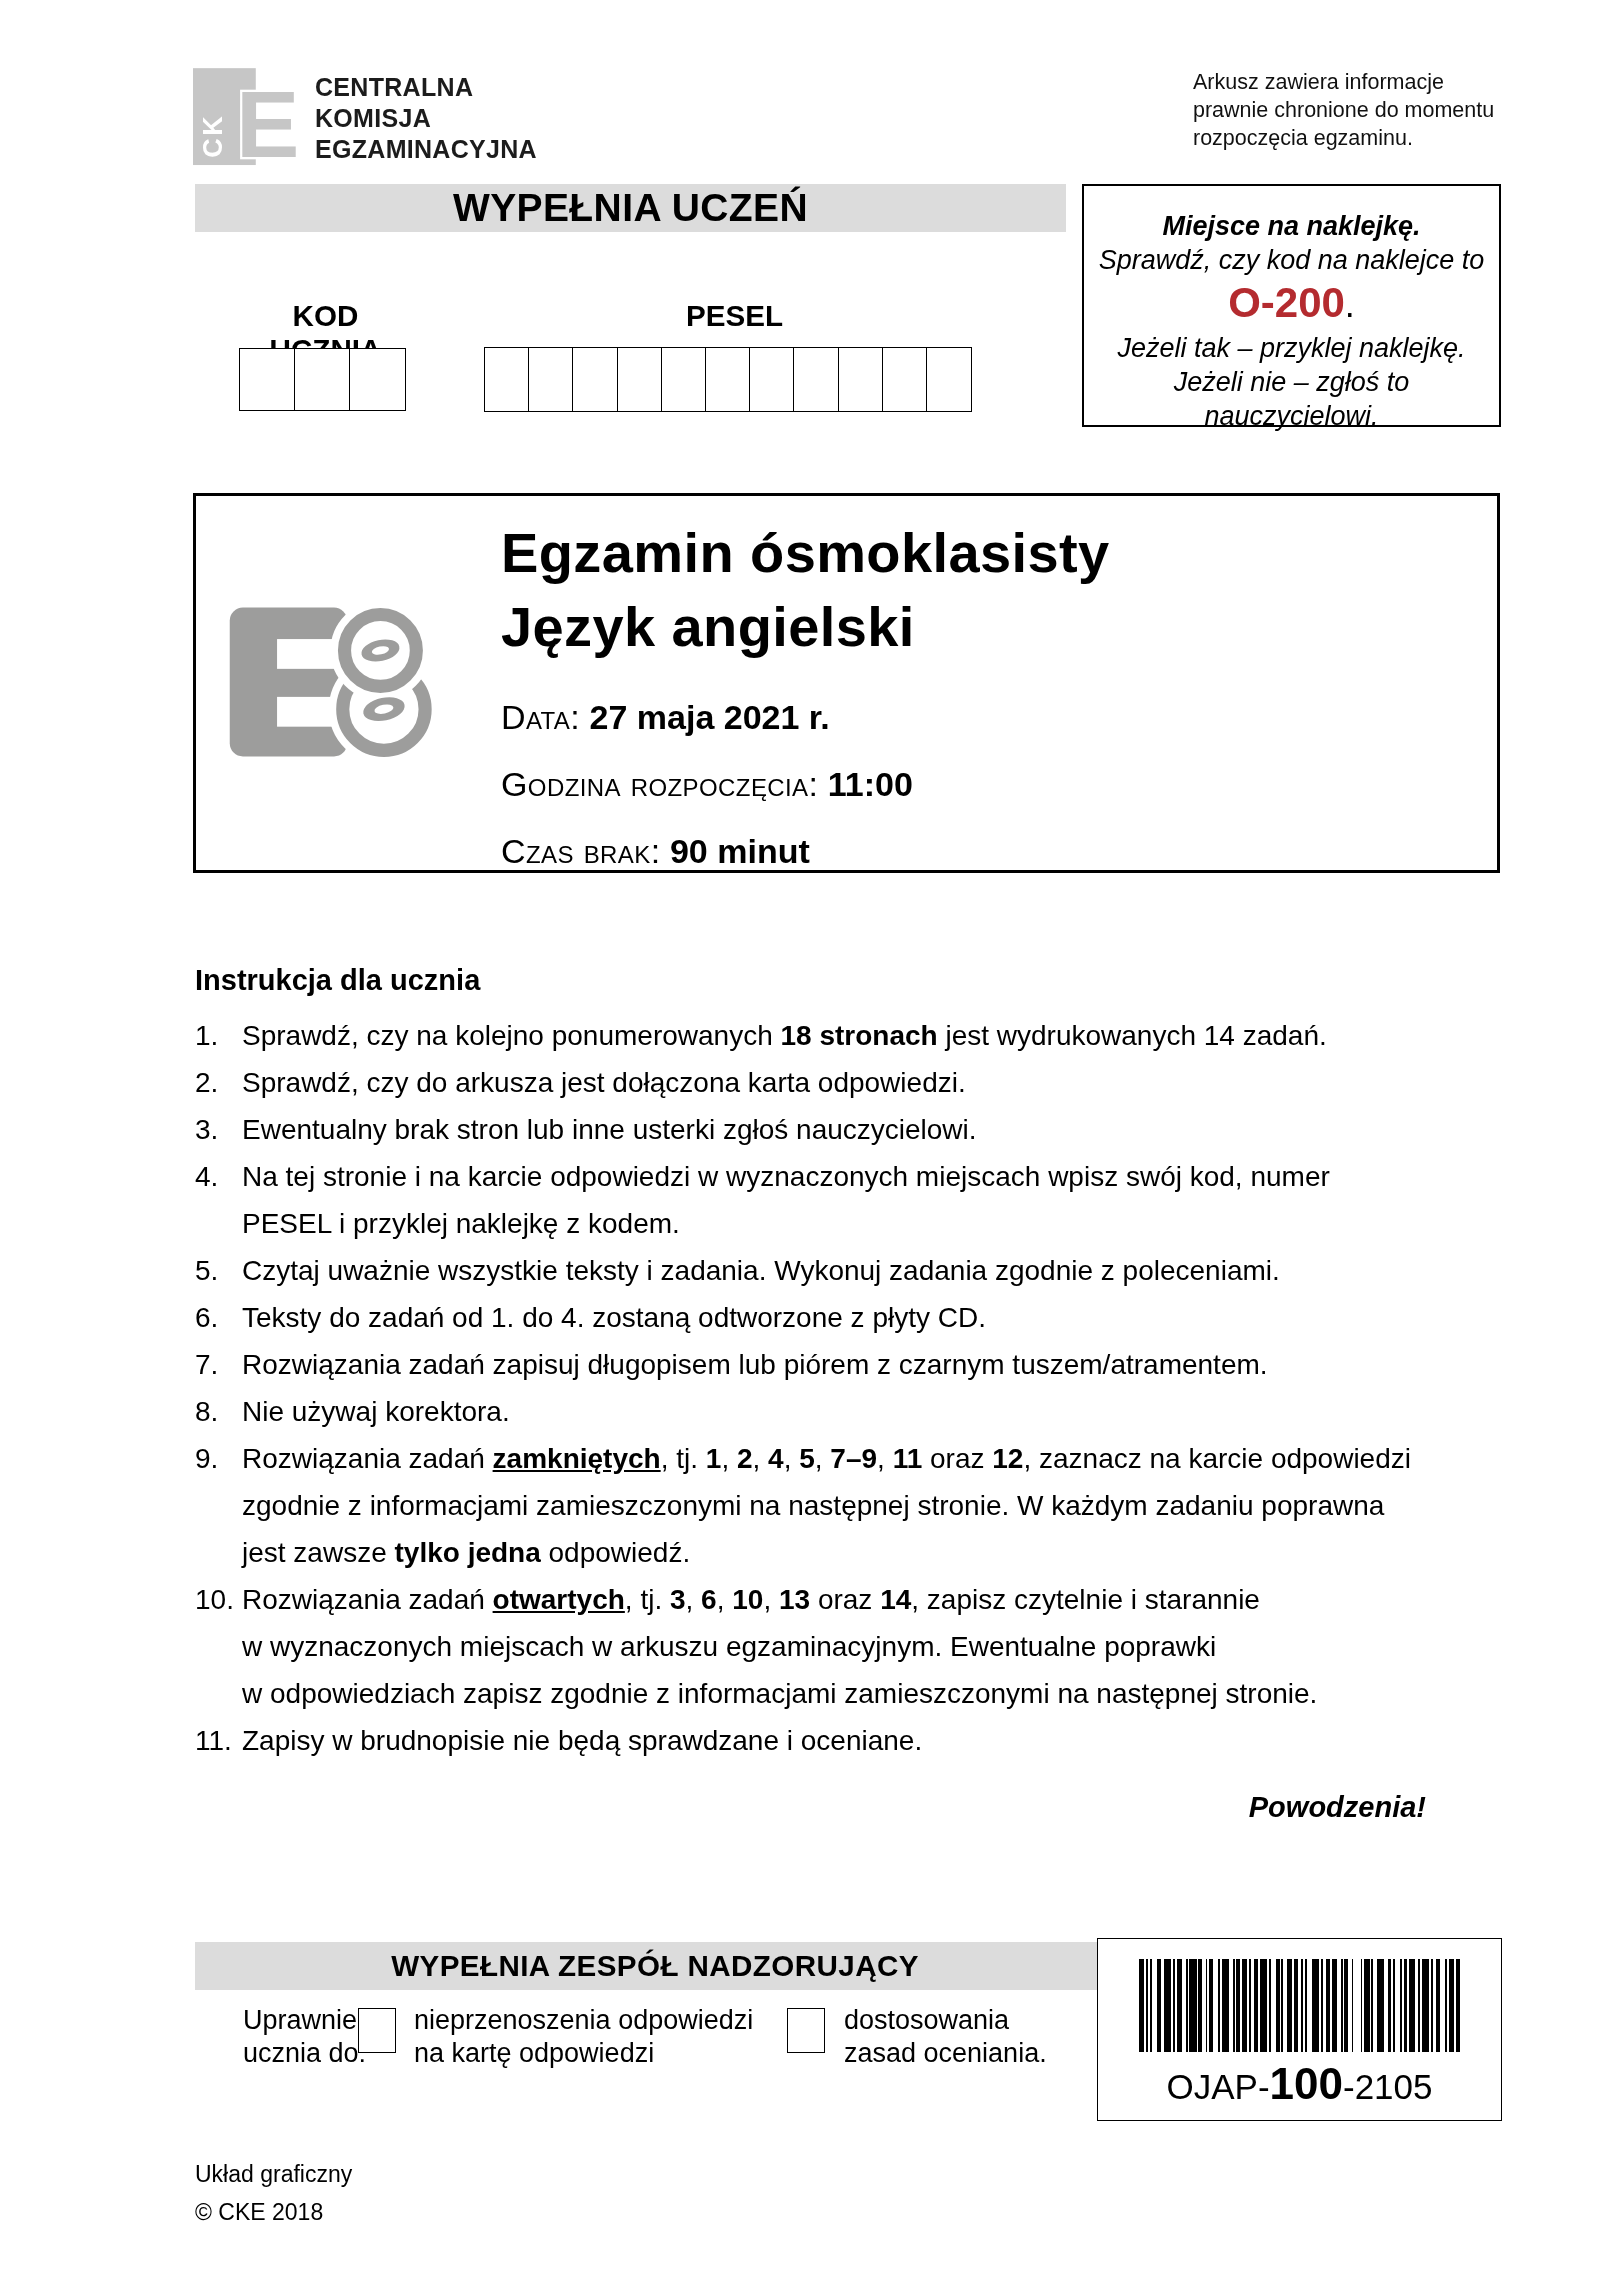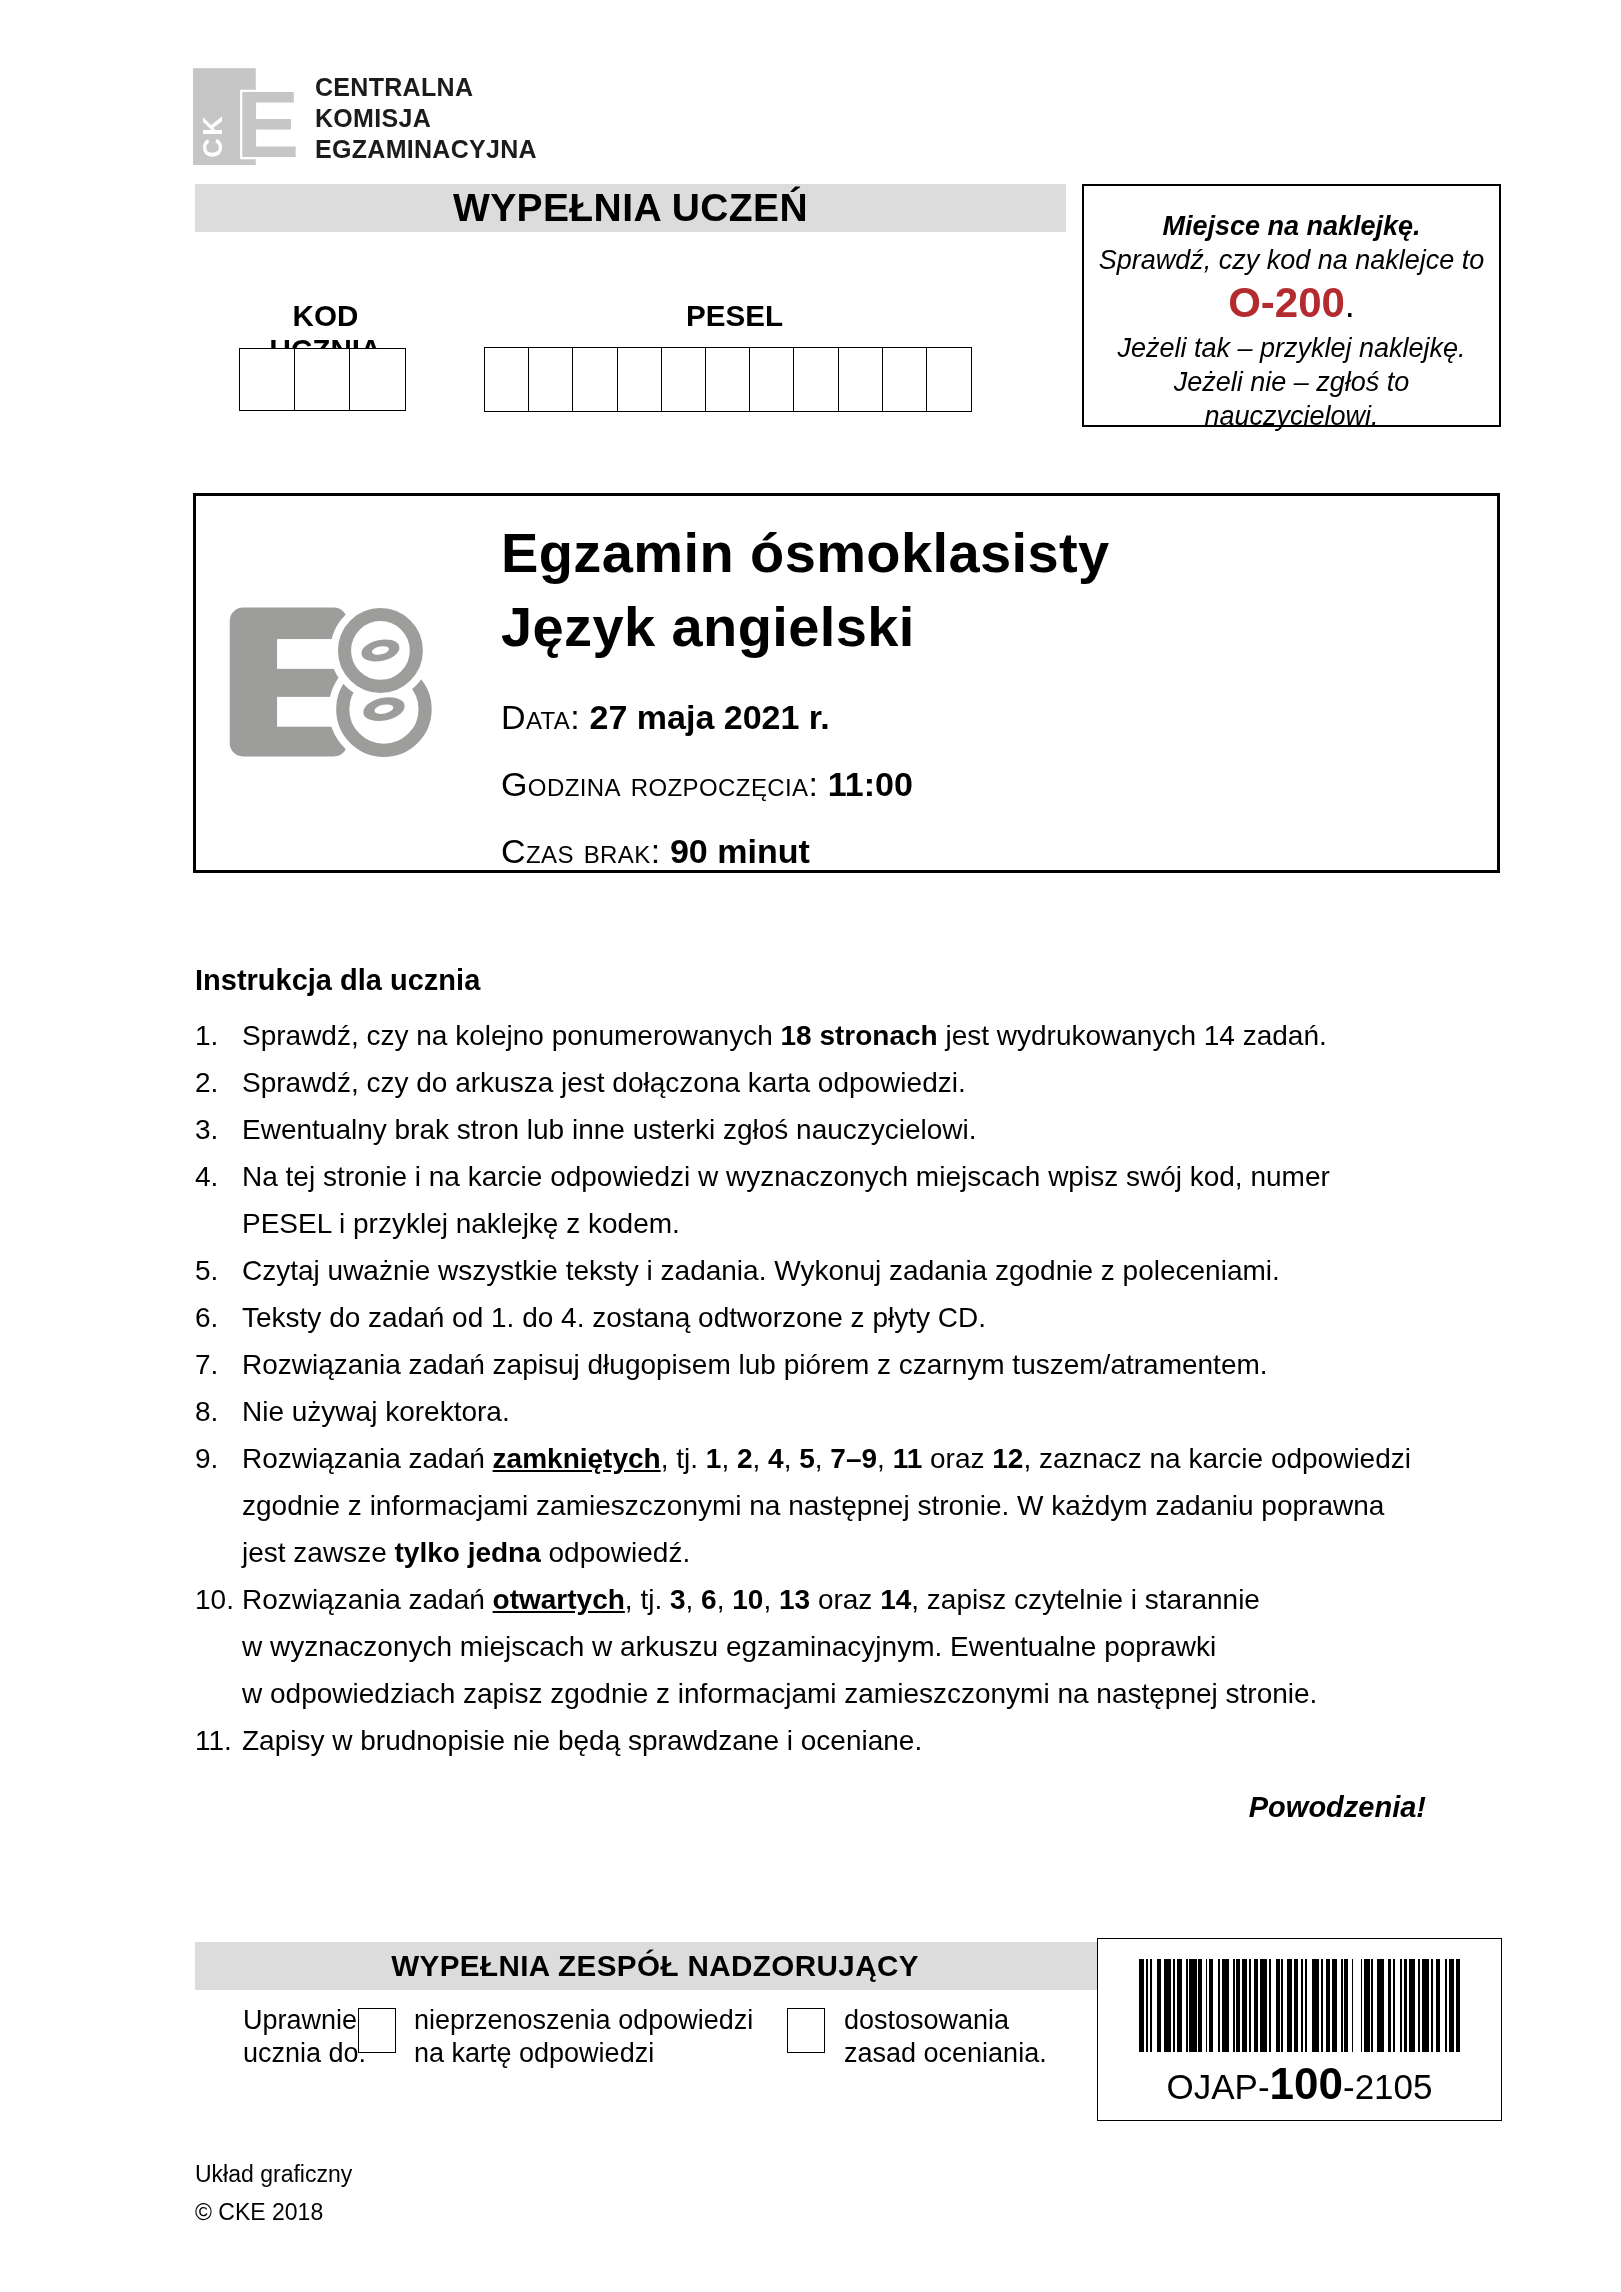--- a/index.html
+++ b/index.html
@@ -84,20 +84,25 @@
     <rect x="0" y="0" width="70" height="108" fill="#c6c6c6"></rect>
     <text transform="translate(32,100) rotate(-90)" font-family="Liberation Sans, sans-serif" font-size="30" font-weight="700" fill="#ffffff" letter-spacing="3">CK</text>
     <text x="48" y="99" font-family="Liberation Sans, sans-serif" font-size="106" font-weight="700" fill="#c6c6c6" stroke="#ffffff" stroke-width="5" paint-order="stroke">E</text>
   </svg>
   <div class="abs cke-name">
     <div>CENTRALNA</div>
     <div>KOMISJA</div>
     <div>EGZAMINACYJNA</div>
   </div>
 
+  <div class="abs legal-note">
+    <div>Arkusz zawiera informacje</div>
+    <div>prawnie chronione do momentu</div>
+    <div>rozpoczęcia egzaminu.</div>
+  </div>
 
   <div class="abs gray-bar bar-uczen">
     <span>WYPEŁNIA UCZEŃ</span>
   </div>
 
   <div class="abs sticker-box">
     <div class="sticker-title">Miejsce na naklejkę.</div>
     <div class="sticker-line">Sprawdź, czy kod na naklejce to</div>
     <div class="sticker-code-line">
       <span class="sticker-code" style="color: rgb(180, 43, 47);">O-200</span><span>.</span>

